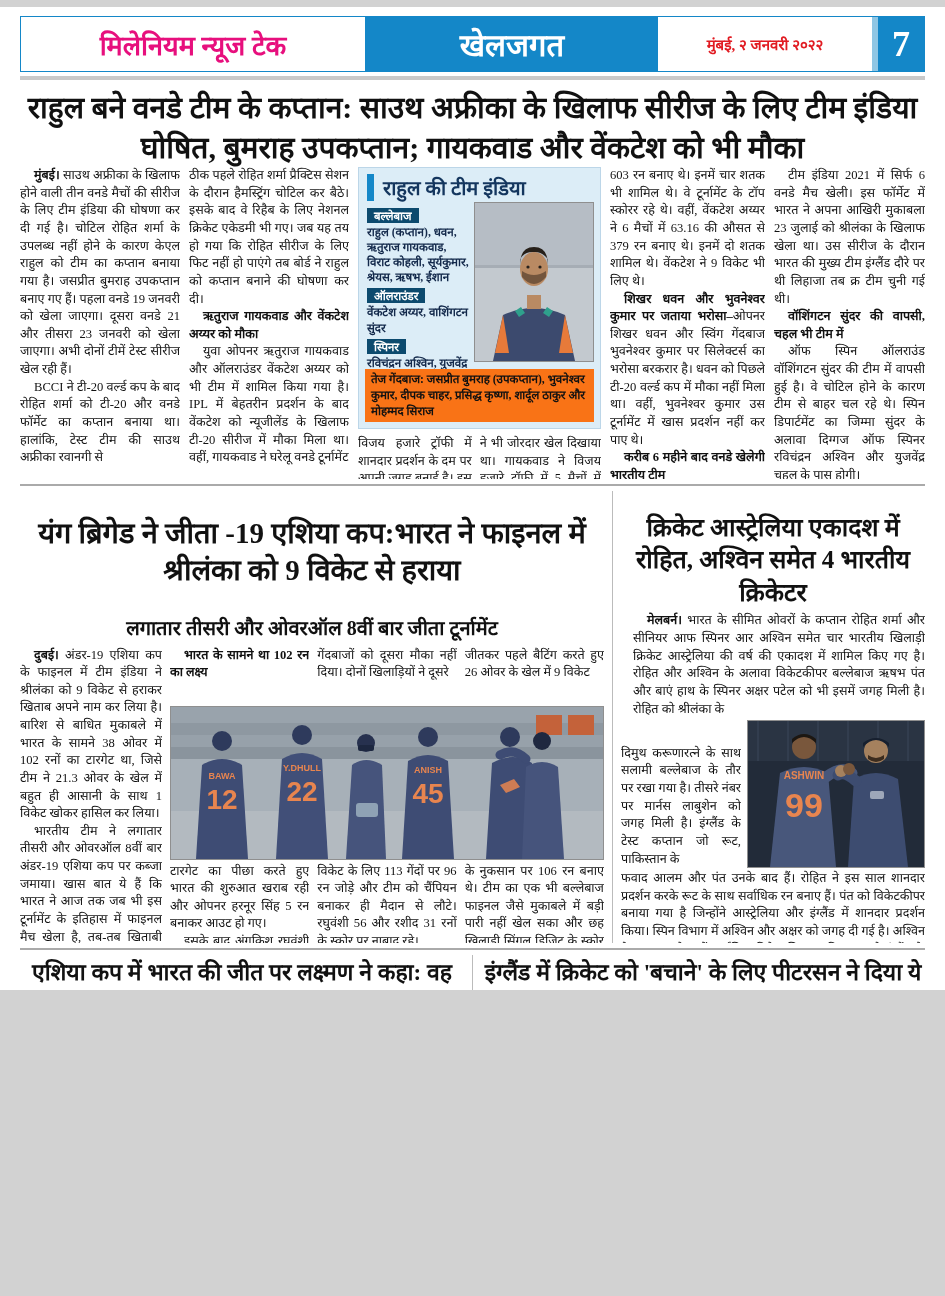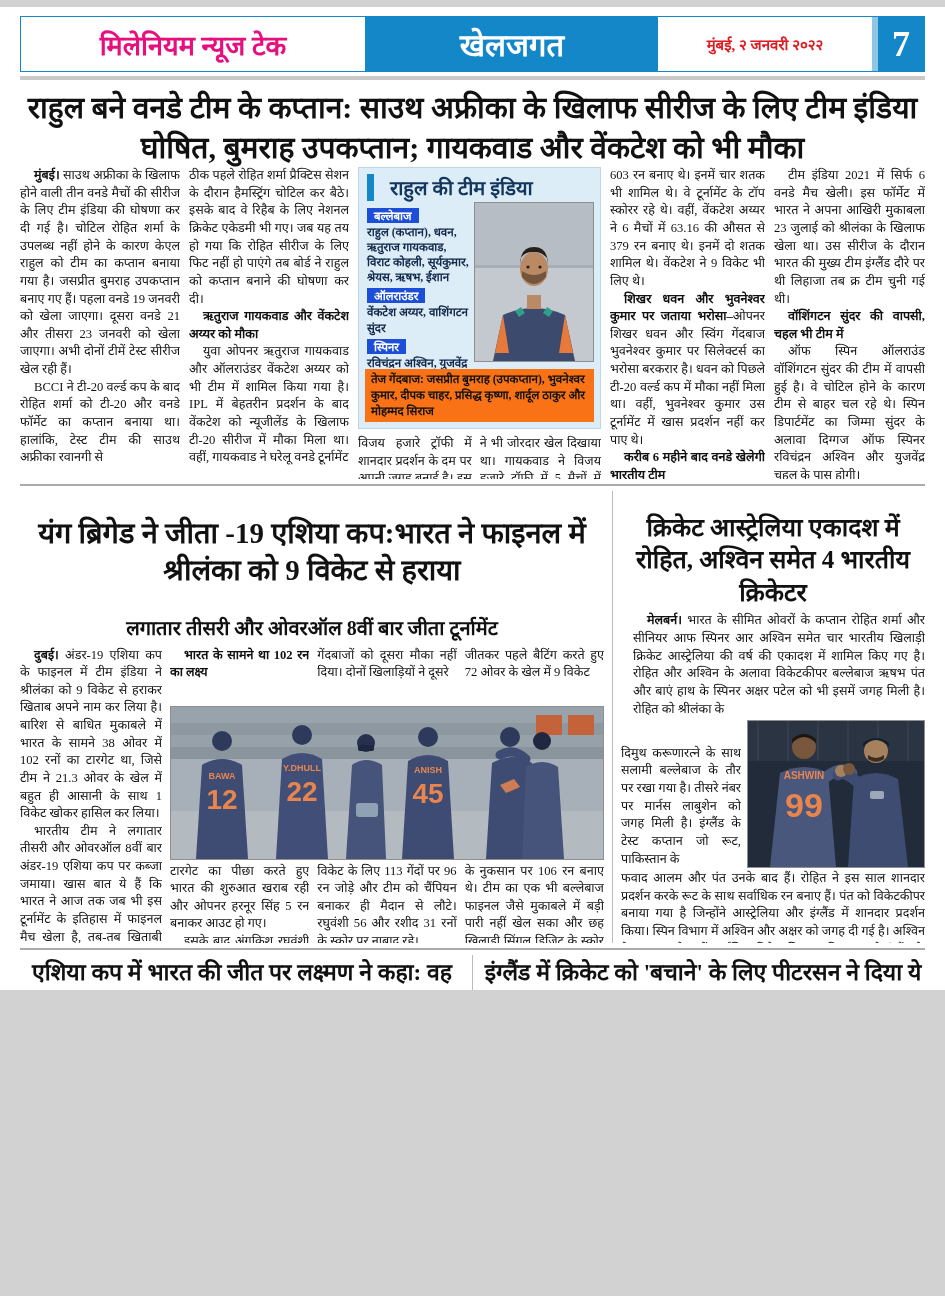--- a/index.html
+++ b/index.html
@@ -33,24 +33,24 @@
   .black-rule{height:3px;background:#151515;margin-top:6px;}
 
   
   .s1-cols{display:flex;gap:9px;height:312px;overflow:hidden;}
   .c160{flex:0 0 160px;}.c243{flex:0 0 243px;}.c155{flex:0 0 155px;}.cfill{flex:1;}
 
   
   .teambox{background:#dcedf7;border:1px solid #bcd6e8;height:262px;position:relative;
            padding:6px 8px;box-sizing:border-box;}
   .tb-title{color:#14365e;font-size:20px;font-weight:bold;border-left:7px solid #1487c8;
-            padding-left:16px;margin-bottom:4px;}
+            padding-left:9px;margin-bottom:4px;}
   .tb-photo{position:absolute;right:6px;top:34px;width:118px;height:158px;border:1px solid #9ab;}
   .tb-left{width:104px;}
-  .tb-label{display:inline-block;background:#1d4ed8;color:#fff;font-weight:bold;font-size:11.5px;
+  .tb-label{display:inline-block;background:#0c4a6e;color:#fff;font-weight:bold;font-size:11.5px;
             padding:0 7px;margin:3px 0 2px;}
   .tb-names{font-size:11.6px;font-weight:bold;color:#13294b;line-height:1.3;text-align:left;}
   .tb-pacers{position:absolute;left:6px;right:6px;bottom:6px;background:#f97316;
              font-size:11.6px;font-weight:bold;padding:3px 6px;line-height:1.35;text-align:left;}
   .below-box{display:flex;gap:8px;margin-top:6px;height:44px;overflow:hidden;}
   .below-box .body-col{height:44px;}
 
   
   .mid{display:flex;height:452px;overflow:hidden;}
   .mid-left{flex:0 0 592px;padding-right:8px;box-sizing:border-box;}
@@ -184,21 +184,21 @@
 
           <div class="u19-rest">
             <div class="u19-tops">
               <div class="body-col">
                 <p class="para sub">भारत के सामने था 102 रन का लक्ष्य</p>
               </div>
               <div class="body-col">
                 <p class="para nopind">गेंदबाजों को दूसरा मौका नहीं दिया। दोनों खिलाड़ियों ने दूसरे</p>
               </div>
               <div class="body-col">
-                <p class="para nopind">जीतकर पहले बैटिंग करते हुए 72 ओवर के खेल में 9 विकेट</p>
+                <p class="para nopind">जीतकर पहले बैटिंग करते हुए 26 ओवर के खेल में 9 विकेट</p>
               </div>
             </div>
 
             <div class="u19-photo photo-frame">
               <svg viewBox="0 0 434 152" preserveAspectRatio="xMidYMid slice">
                 <rect width="434" height="152" fill="#a7b0b8"></rect>
                 <rect y="0" width="434" height="16" fill="#99a3ac"></rect>
                 <rect y="16" width="434" height="12" fill="#8e98a1"></rect>
                 <rect y="28" width="434" height="12" fill="#97a1aa"></rect>
                 <rect y="40" width="434" height="12" fill="#8a949d"></rect>

